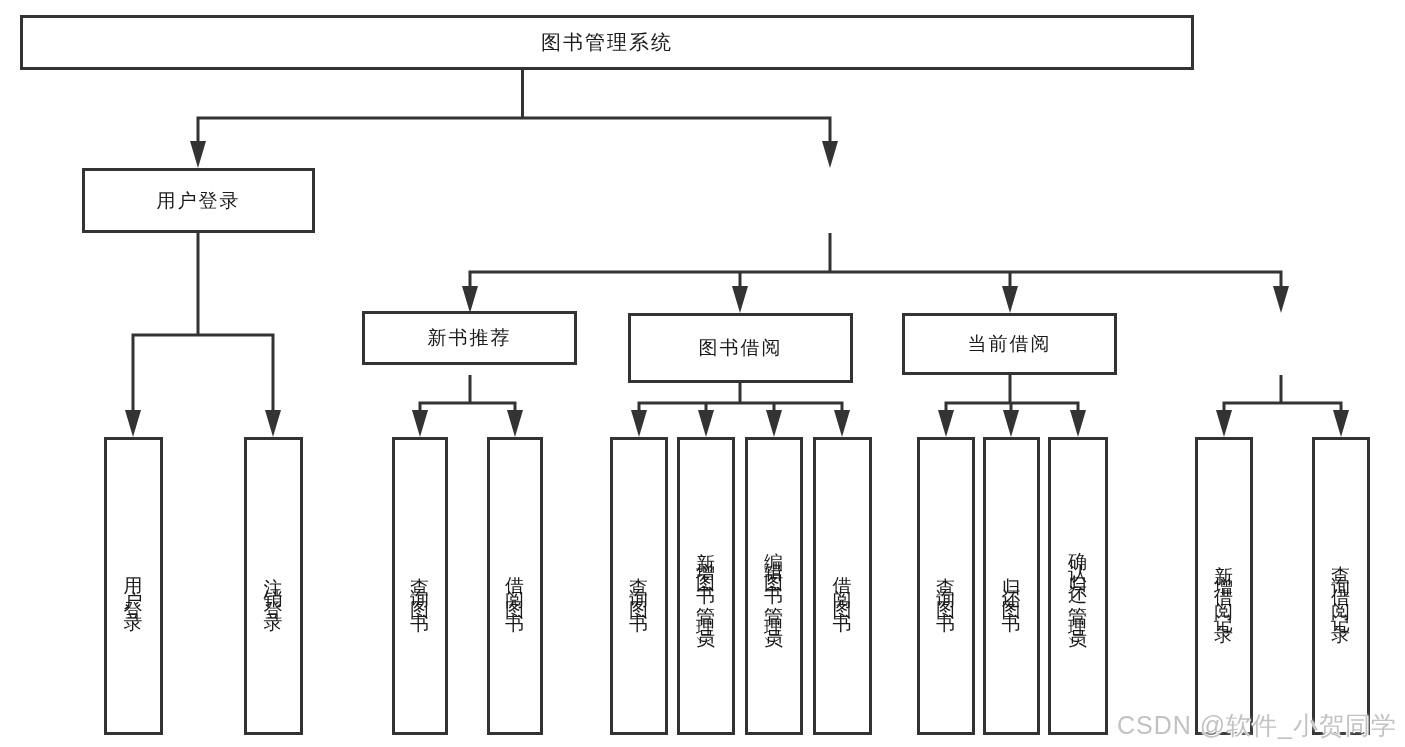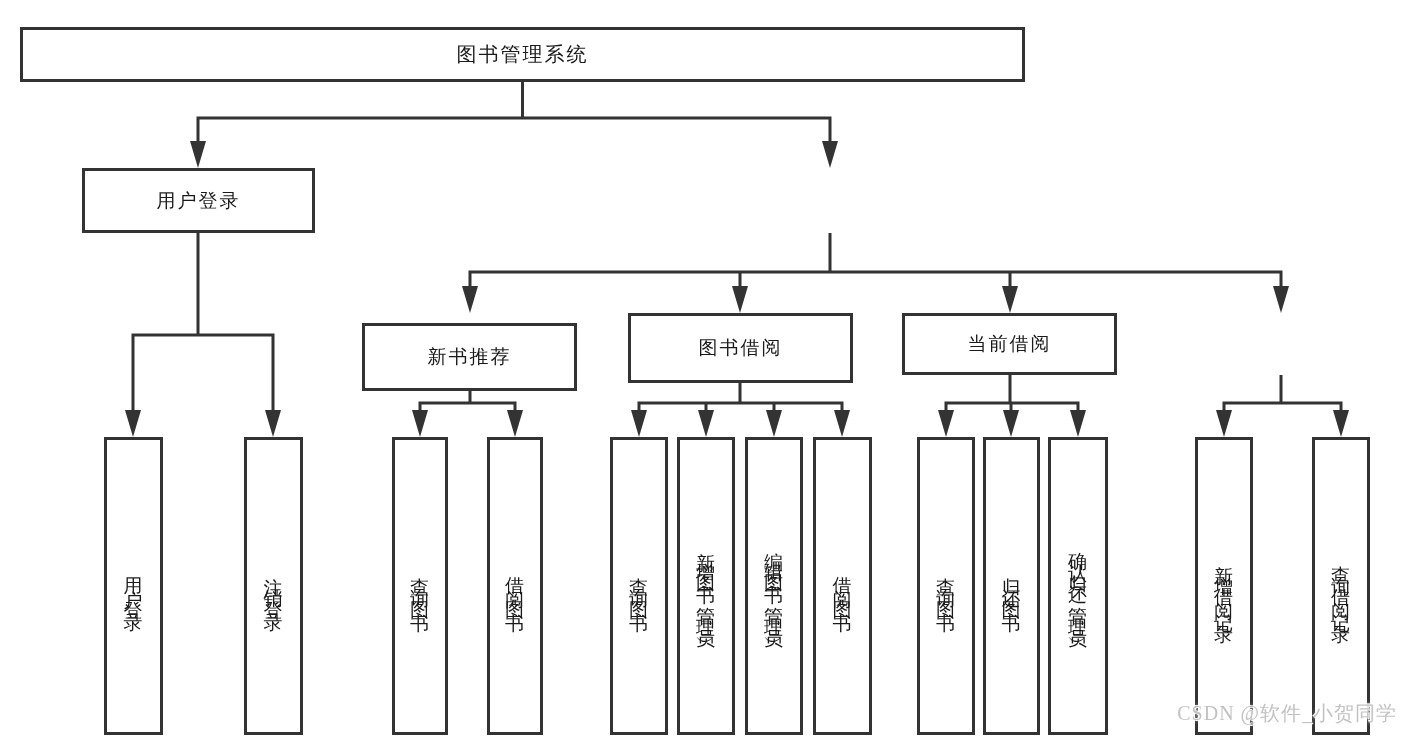--- a/index.html
+++ b/index.html
@@ -37,28 +37,27 @@
     writing-mode:vertical-rl;
     text-orientation:mixed;
     font-size:19px;
     letter-spacing:12px;
     line-height:1;
     white-space:nowrap;
   }
   .vbox.long span{letter-spacing:11px;}
   .watermark{
     position:absolute;
-    right:8px;bottom:20px;
+    right:8px;bottom:5px;
     z-index:2;
-    font-size:20px;
+    font-size:25px;
     color:var(--wm);
     letter-spacing:1px;
     text-shadow:0 0 2px #fff,0 0 4px #fff,1px 1px 0 #fff,-1px -1px 0 #fff;
     white-space:nowrap;
-    font-family:Liberation Serif, serif;
   }
 </style>
 </head>
 <body>
 
 <div class="canvas">
 
   <svg class="connectors" width="1405" height="747" viewBox="0 0 1405 747">
     <g stroke="#333333" stroke-width="3" fill="none">
 
@@ -95,29 +94,29 @@
       <polygon points="766,410 782,410 774,437"></polygon>
       <polygon points="834,410 850,410 842,437"></polygon>
       <polygon points="938,410 954,410 946,437"></polygon>
       <polygon points="1003,410 1019,410 1011,437"></polygon>
       <polygon points="1070,410 1086,410 1078,437"></polygon>
       <polygon points="1216,410 1232,410 1224,437"></polygon>
       <polygon points="1333,410 1349,410 1341,437"></polygon>
     </g>
   </svg>
 
-  <div class="box hbox root-box" style="left:20px;top:27px;width:1005px;height:55px">
+  <div class="box hbox root-box" style="left:20px;top:15px;width:1174px;height:55px">
     <span>图书管理系统</span>
   </div>
 
   <div class="box hbox" style="left:82px;top:168px;width:233px;height:65px">
     <span>用户登录</span>
   </div>
 
-  <div class="box hbox" style="left:362px;top:323px;width:215px;height:68px">
+  <div class="box hbox" style="left:362px;top:311px;width:215px;height:54px">
     <span>新书推荐</span>
   </div>
   <div class="box hbox" style="left:628px;top:313px;width:225px;height:70px">
     <span>图书借阅</span>
   </div>
   <div class="box hbox" style="left:902px;top:313px;width:215px;height:62px">
     <span>当前借阅</span>
   </div>
 
   <div class="box vbox" style="left:104px;top:437px;width:59px;height:298px">

